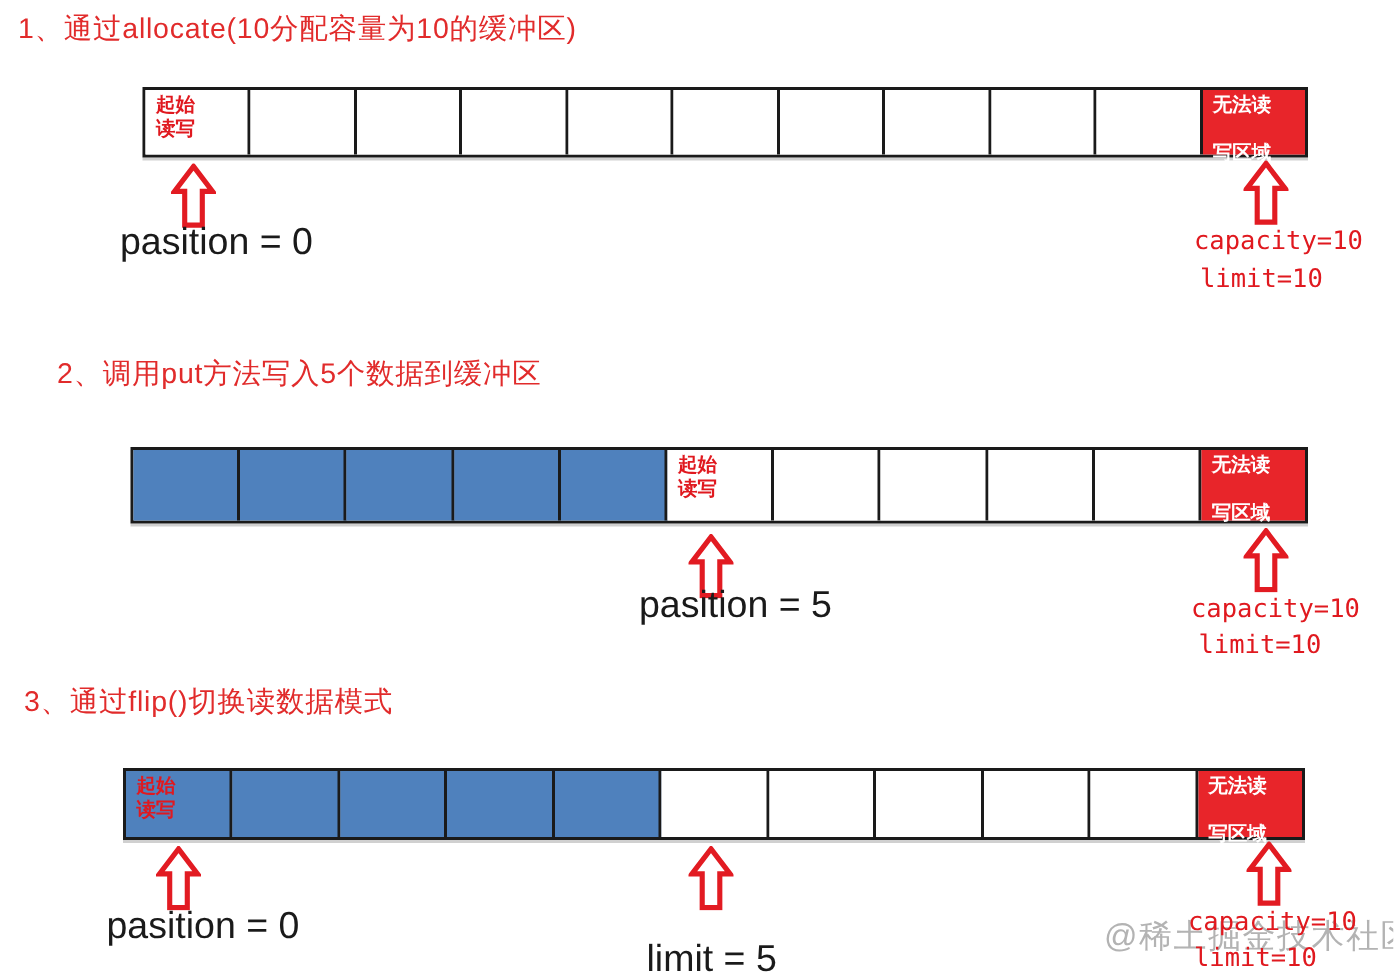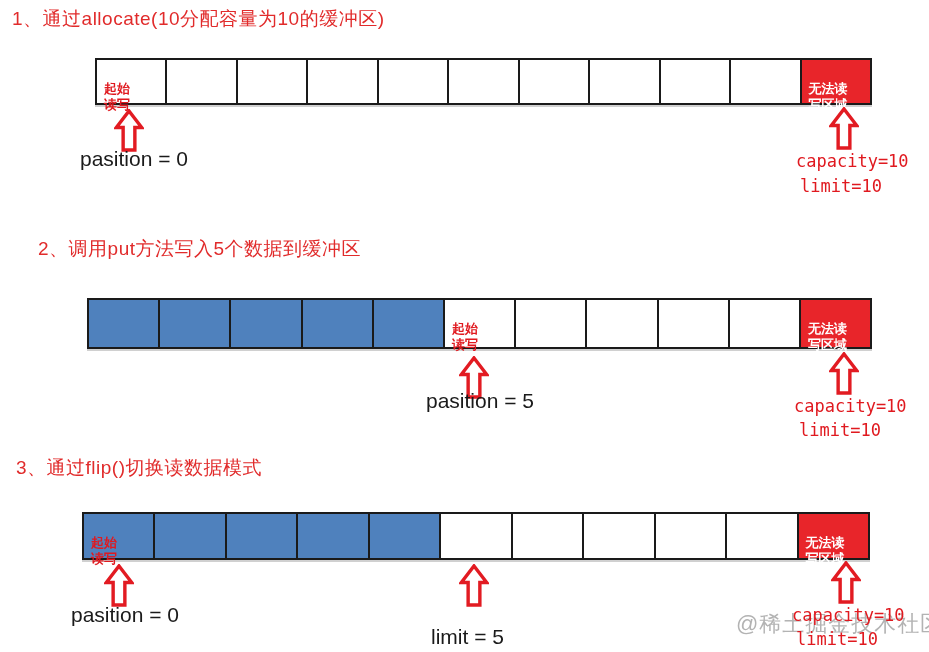--- a/index.html
+++ b/index.html
@@ -19,33 +19,33 @@
   .buffer-row {
     position:absolute; display:flex;
     border:2px solid var(--border-black,#1a1a1a);
     background:#ffffff; box-sizing:border-box;
     box-shadow:0 2px 0 rgba(120,120,120,0.35);
   }
   .cell {
     flex:1 1 0; box-sizing:border-box;
     border-right:2px solid var(--border-black,#1a1a1a);
     display:flex; flex-direction:column; justify-content:flex-start;
-    padding:21px 0 0 7px; line-height:1.2;
+    padding:2px 0 0 7px; line-height:1.2;
     font-size:13px; font-weight:bold;
     font-family:"Liberation Sans", sans-serif;
   }
   .cell:last-child { border-right:none; }
   .cell.empty  { background:#ffffff; }
   .cell.filled { background:var(--cell-blue,#4f81bd); }
   .cell.start  { background:#ffffff; color:var(--label-red,#e0191f); }
   .cell.filled_start { background:var(--cell-blue,#4f81bd); color:var(--label-red,#e0191f); }
-  .cell.zone   { background:var(--zone-red,#e8252a); color:#ffffff; }
+  .cell.zone   { background:var(--zone-red,#e8252a); color:#ffffff;gap:16px; }
   .arrow { position:absolute; width:30px; height:43px; }
   .pos-label {
-    position:absolute; color:#1a1a1a; font-size:21px; white-space:nowrap;
+    position:absolute; color:#1a1a1a; font-size:25px; white-space:nowrap;
     font-family:"Liberation Sans", sans-serif;
   }
   .metric-label {
     position:absolute; color:var(--label-red,#e0191f);
     font-family:"DejaVu Sans Mono", monospace;
     font-weight:normal; font-size:17px; white-space:nowrap; z-index:3;
   }
   .watermark {
     position:absolute; left:736px; top:609px;
     color:var(--watermark-gray,#b3b3b3); font-size:22px; letter-spacing:1px;

